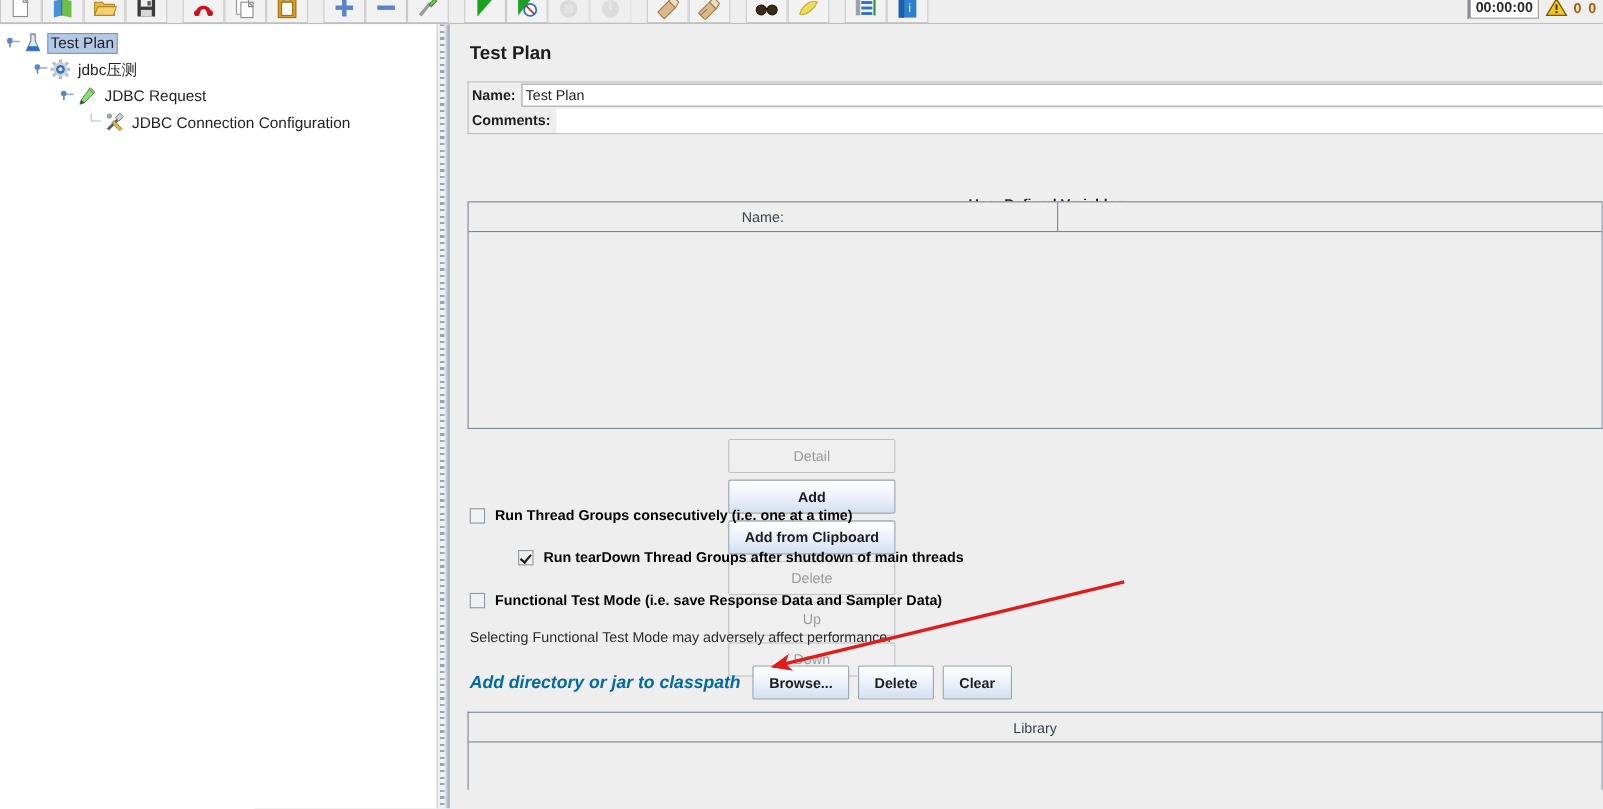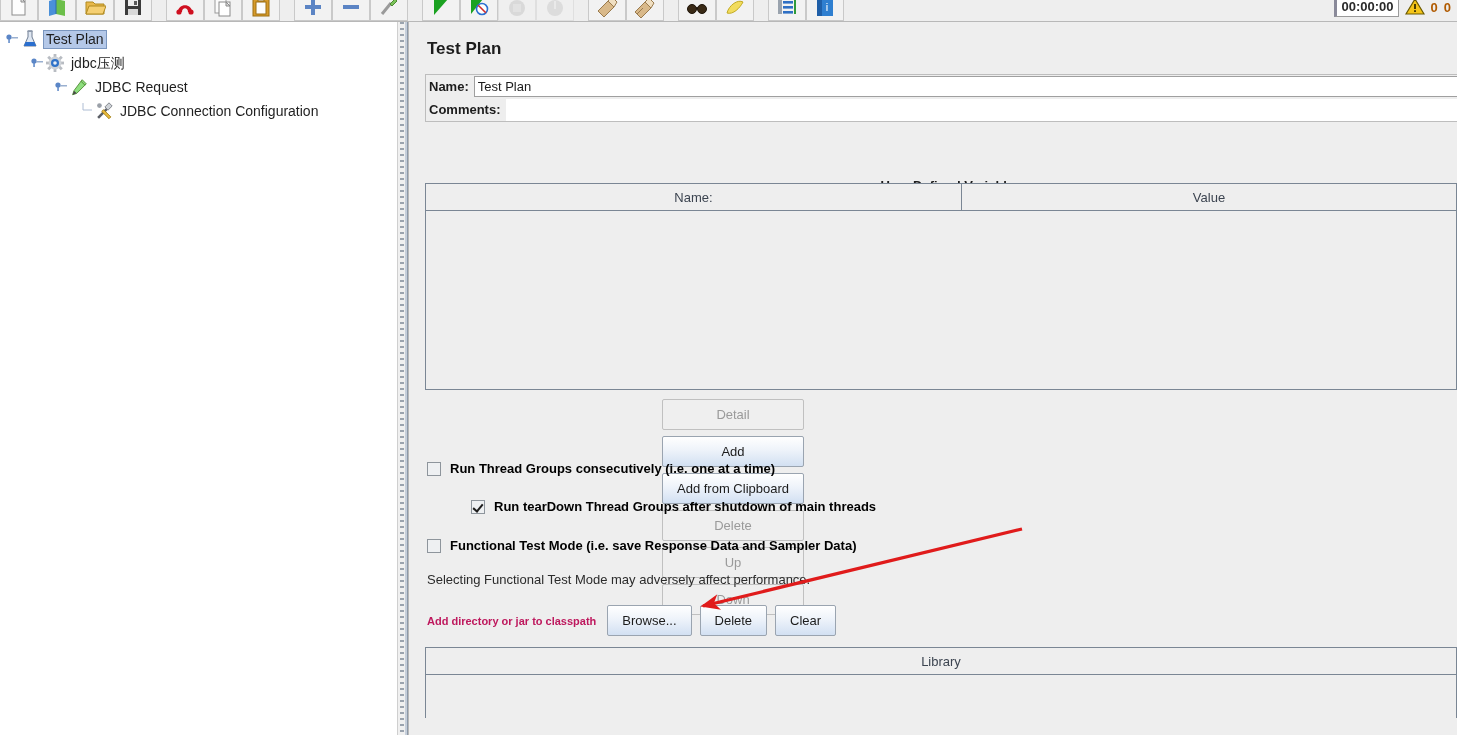--- a/index.html
+++ b/index.html
@@ -250,21 +250,21 @@
   .th.c2 { flex: 1; }
 
   
   .btn {
     height: 31px;
     border: 1px solid #9aa4b0;
     border-radius: 2px;
     box-sizing: border-box;
     font-family: "Liberation Sans", sans-serif;
     font-size: 13px;
-    font-weight: normal;
+    font-weight: bold;
     color: #1c1c1c;
     background: linear-gradient(to bottom, #ffffff 0%, #eef3fa 45%, #d2e0f2 100%);
     display: inline-flex;
     align-items: center;
     justify-content: center;
     padding: 0 14px;
     cursor: pointer;
     white-space: nowrap;
   }
   .btn.disabled {
@@ -323,24 +323,25 @@
 
   
   #classpath-row {
     position: absolute;
     left: 427px; top: 605px;
     display: flex;
     align-items: center;
     gap: 8px;
   }
   #classpath-label {
-    font-size: 11px;
+    font-size: 16px;
     font-weight: bold;
-    color: #be185d;
+    color: #0369a1;
     margin-right: 3px;
+    font-style: italic;
   }
 
   
   #library-table {
     position: absolute;
     left: 425px; top: 647px;
     width: 1032px;
     height: 71px;
     background: #eeeeee;
     border: 1px solid #7a8694;
@@ -646,21 +647,20 @@
       <input class="field-input plain" type="text" value="" style="">
     </div>
   </div>
 
   <div id="udv-title">User Defined Variables</div>
 </div>
 
 <div id="udv-table">
   <div class="th-row">
     <div class="th c1">Name:</div>
-    <div class="th c2">Value</div>
   </div>
 </div>
 
 <div id="udv-buttons">
   <div class="btn disabled">Detail</div>
   <div class="btn">Add</div>
   <div class="btn">Add from Clipboard</div>
   <div class="btn disabled">Delete</div>
   <div class="btn disabled">Up</div>
   <div class="btn disabled">Down</div>

